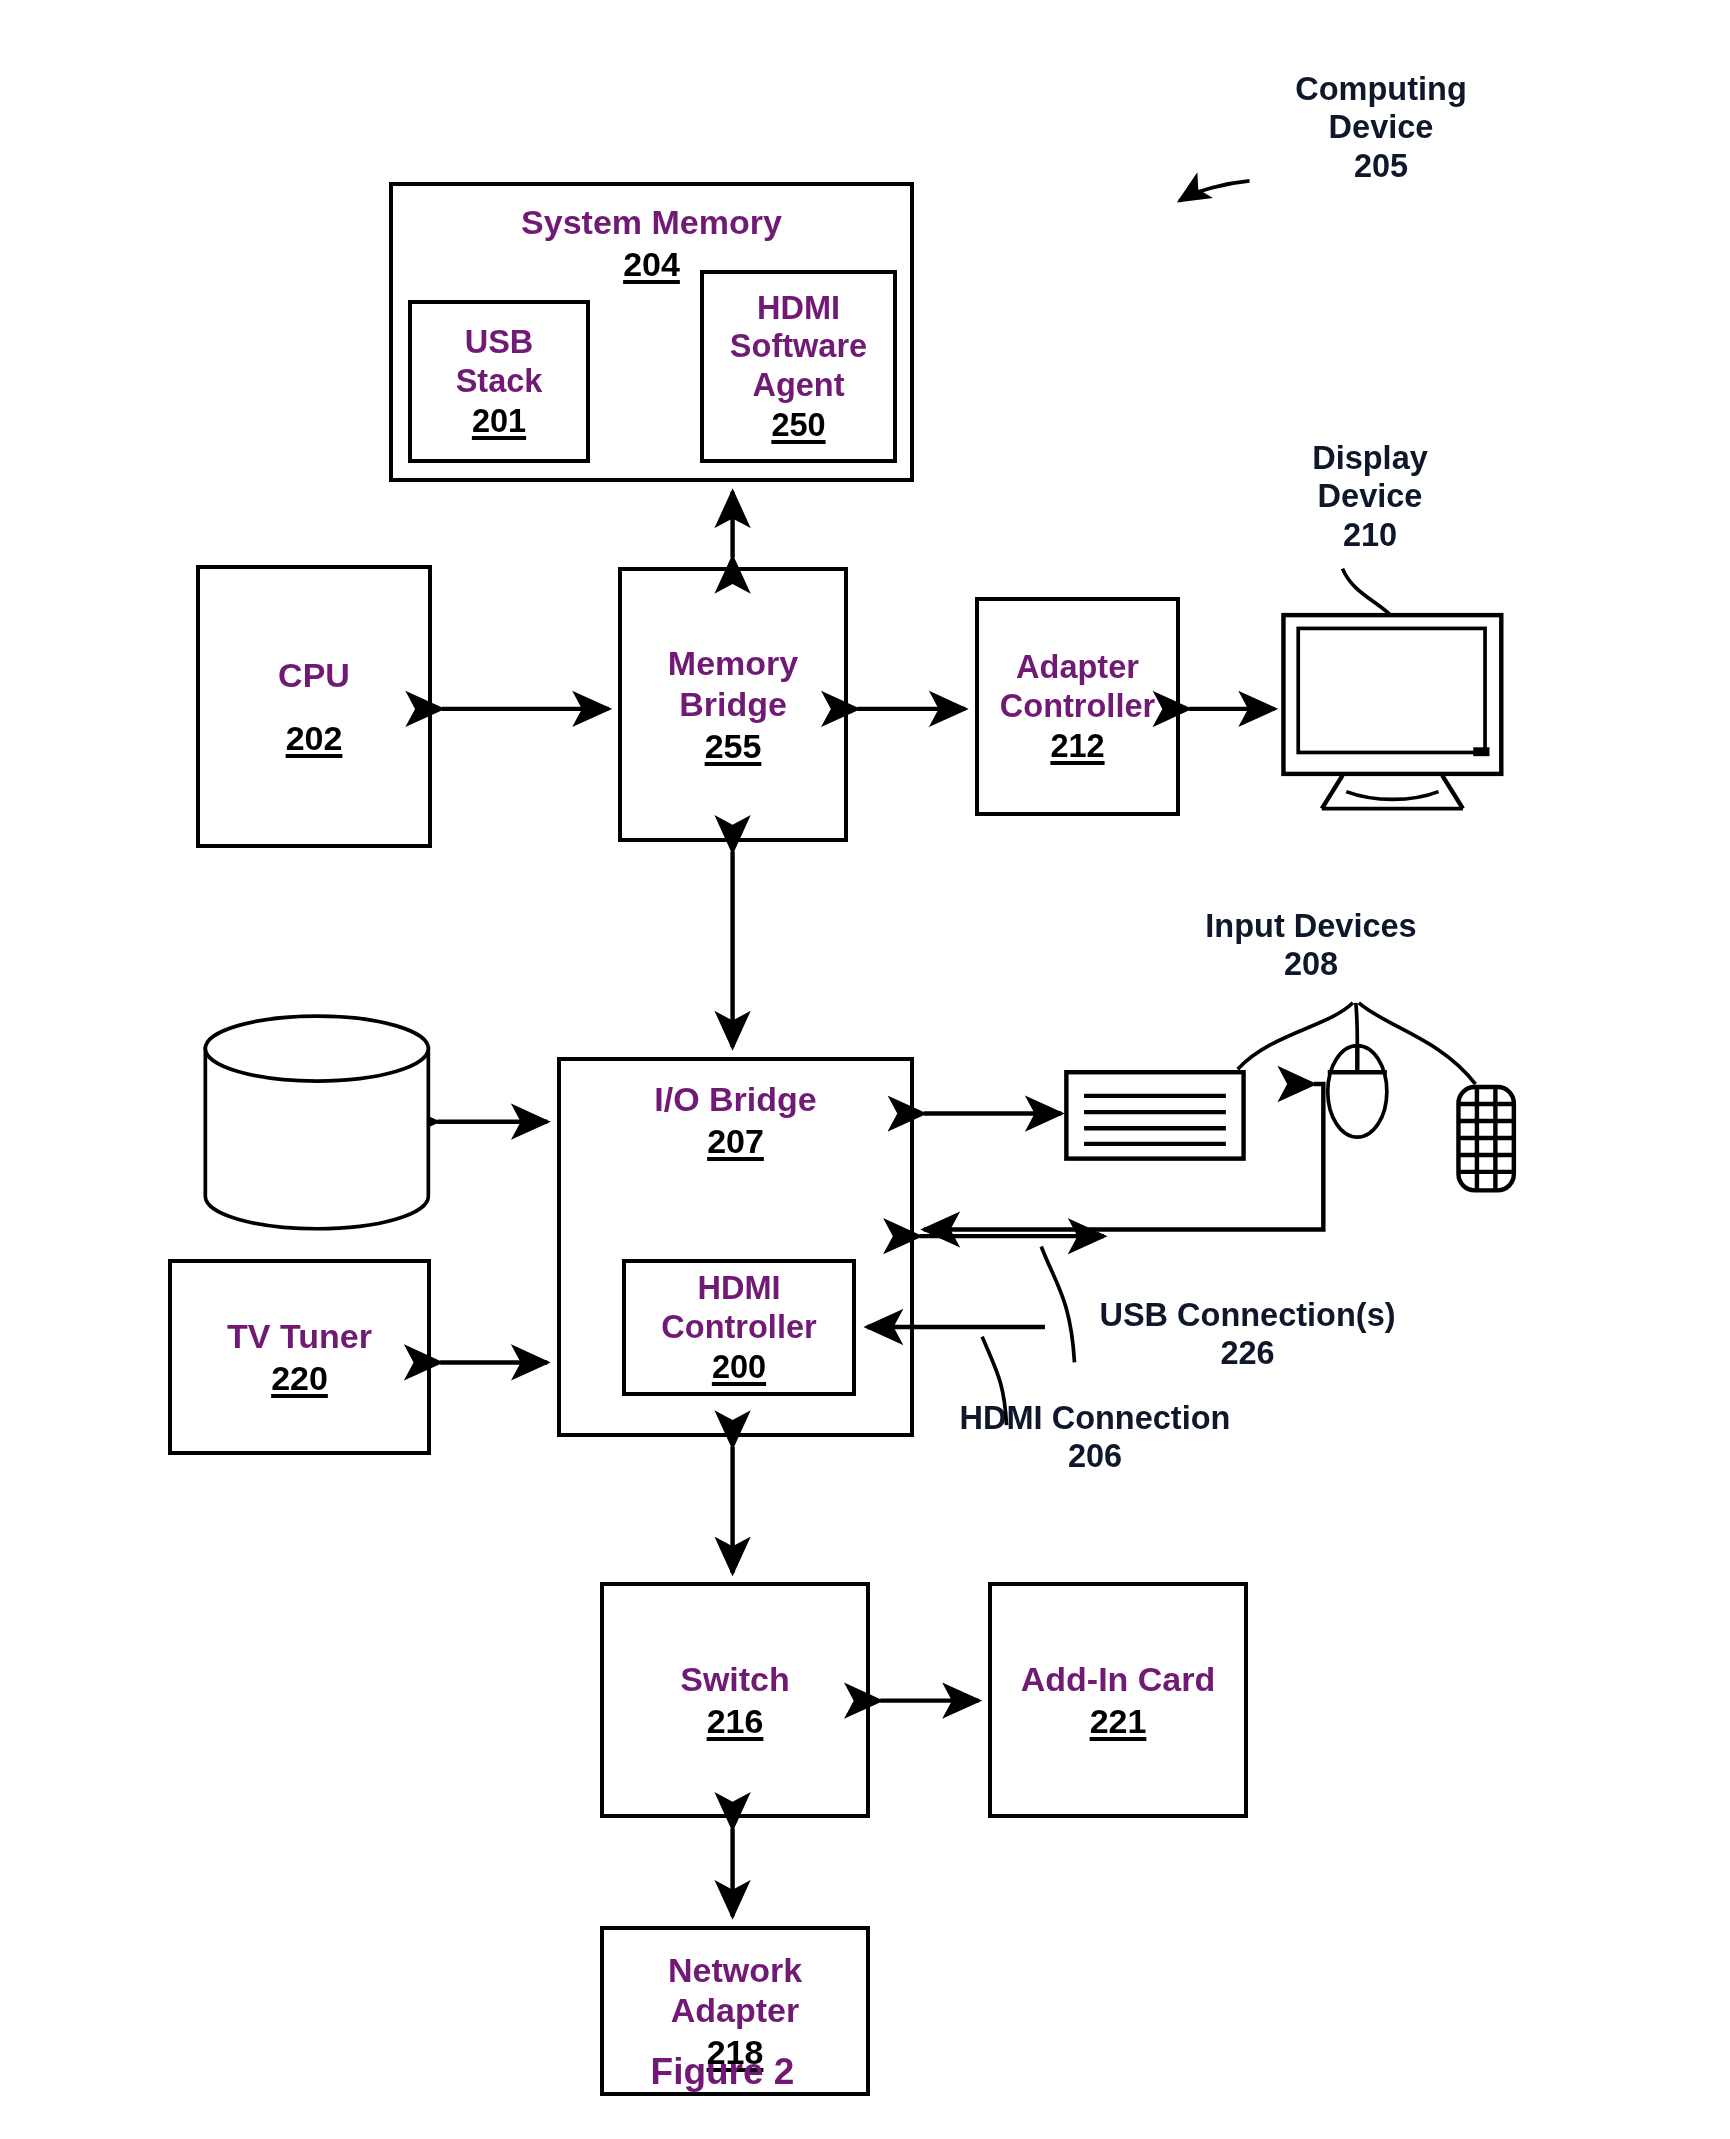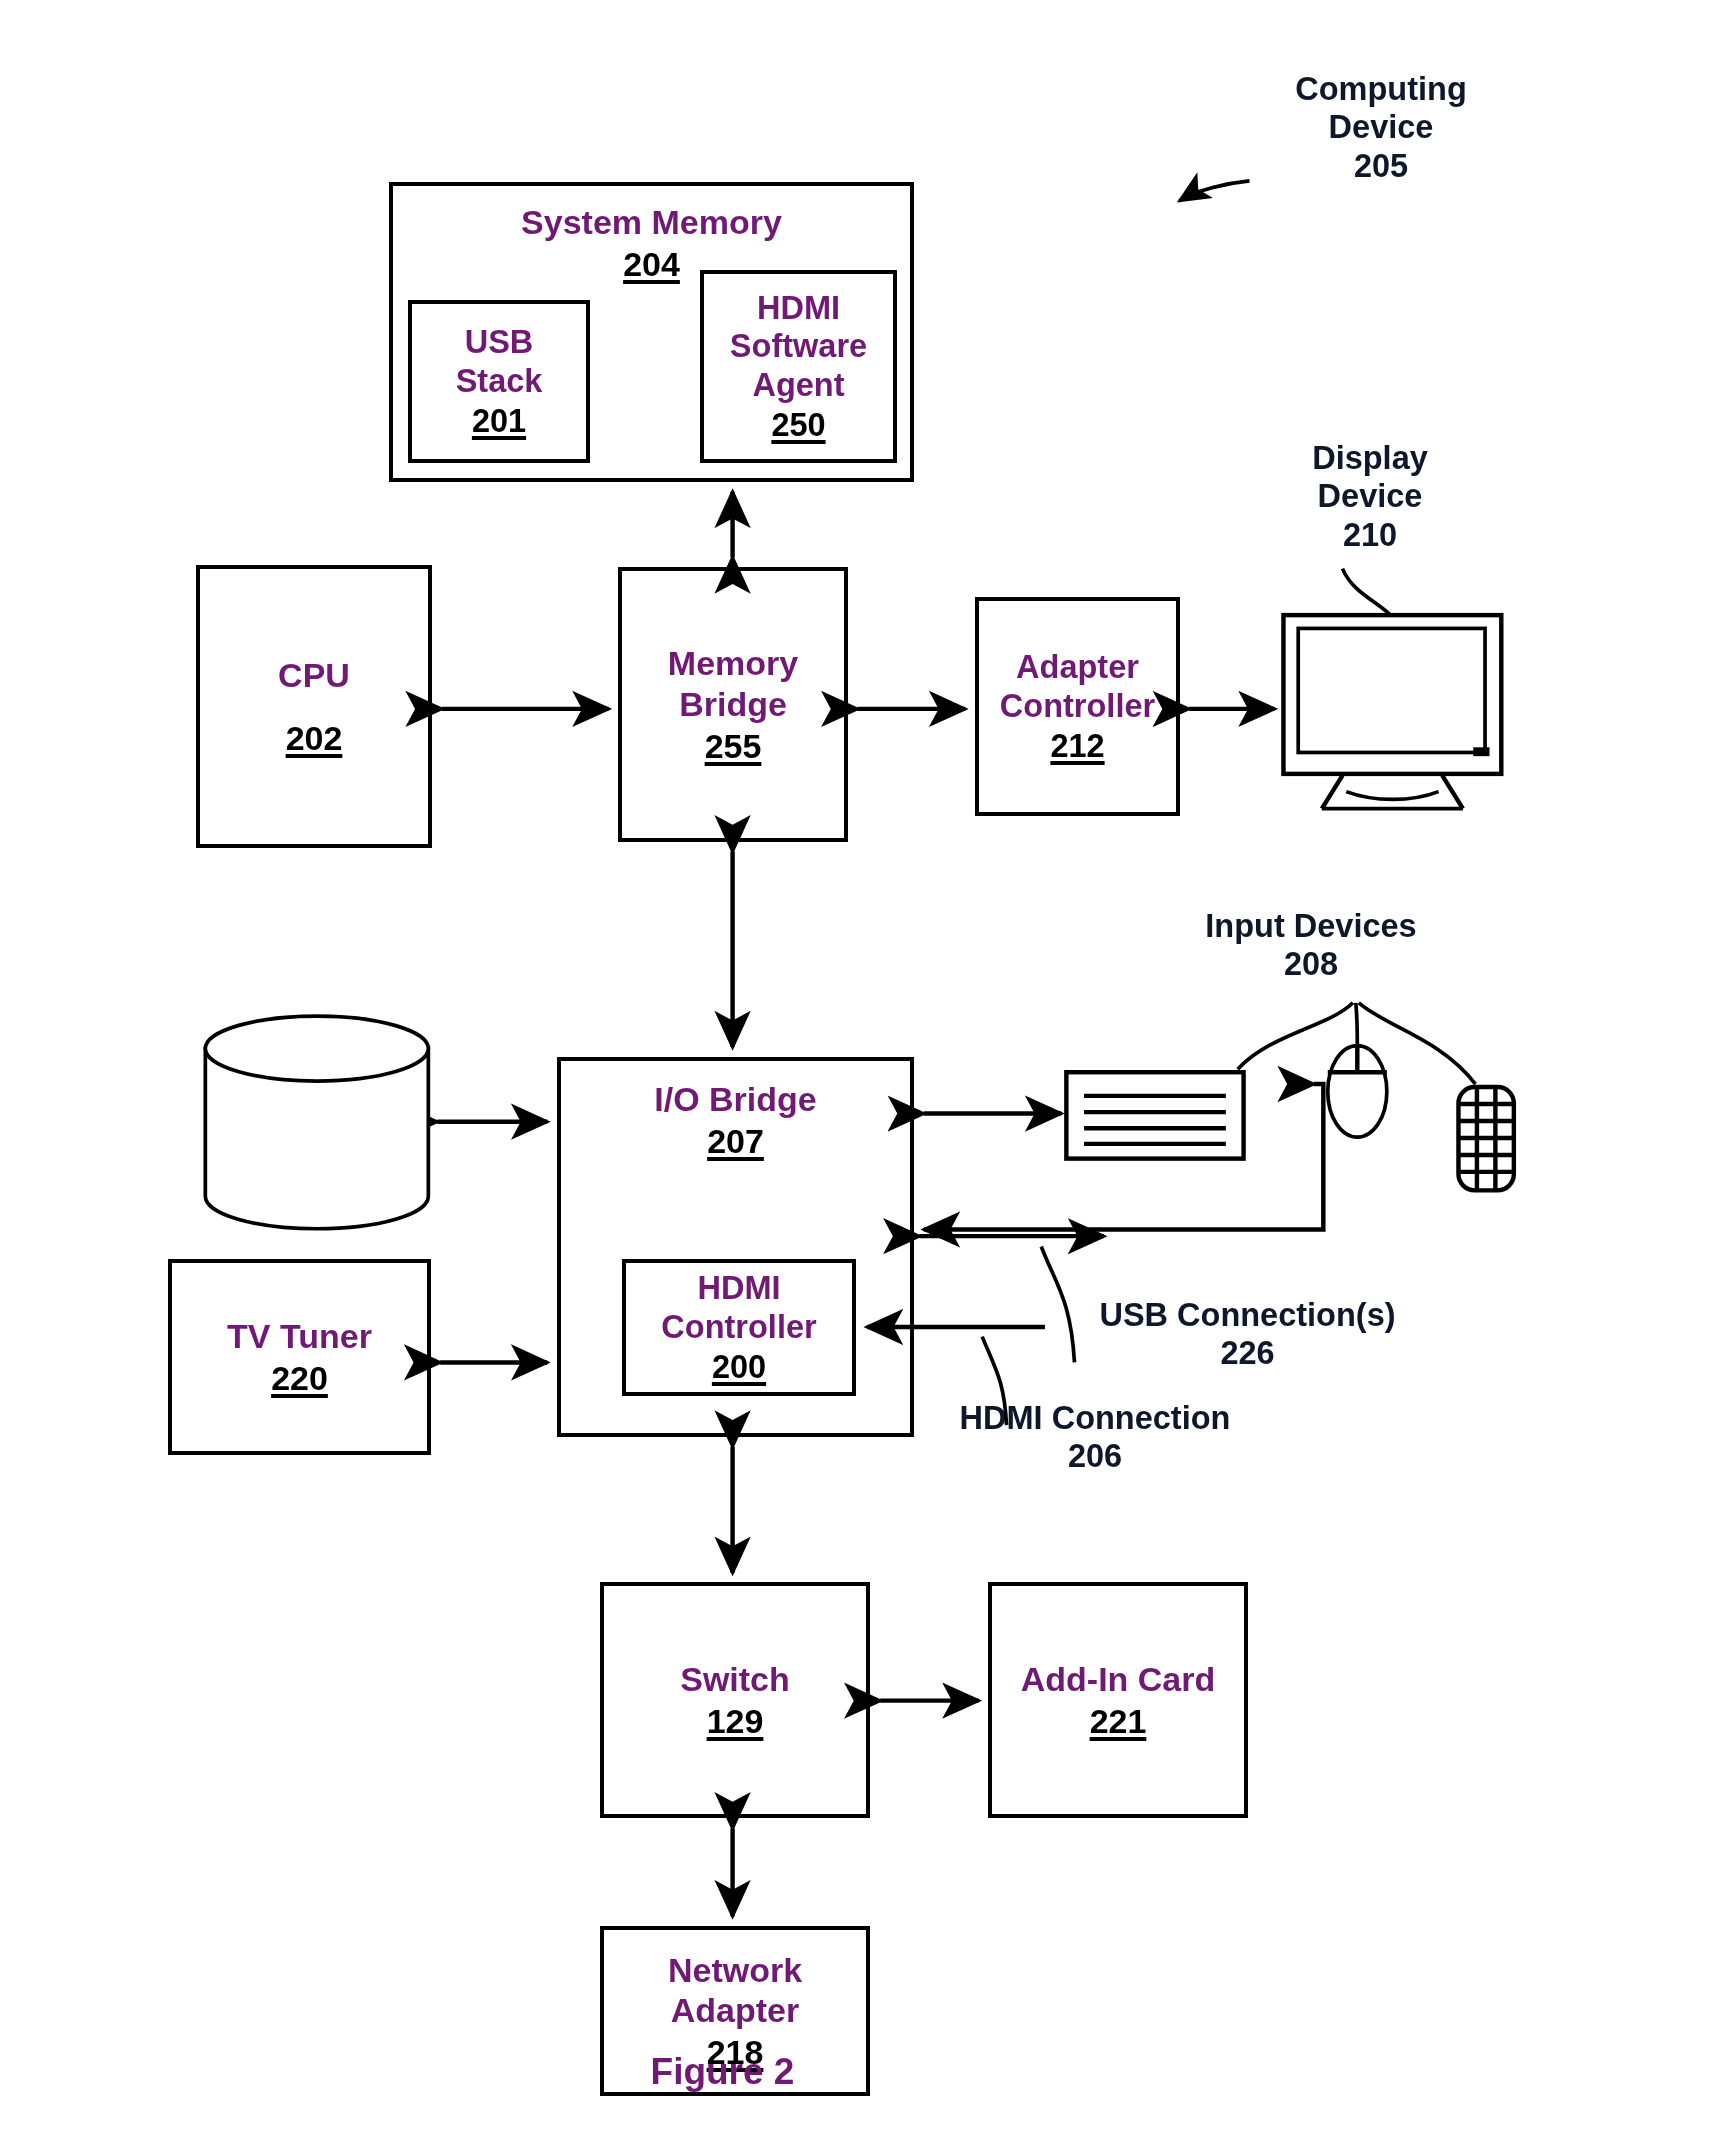--- a/index.html
+++ b/index.html
@@ -107,21 +107,21 @@
   </div>
 
   <div class="box" style="left:622px;top:1259px;width:234px;height:137px;">
     <div class="ttl" style="font-size:32.5px;white-space:pre-line;">HDMI
 Controller</div>
     <div class="num" style="font-size:32.5px;">200</div>
   </div>
 
   <div class="box" style="left:600px;top:1582px;width:270px;height:236px;">
     <div class="ttl" style="font-size:34px;">Switch</div>
-    <div class="num" style="font-size:34px;">129</div>
+    <div class="num" style="font-size:34px;">216</div>
   </div>
 
   <div class="box" style="left:988px;top:1582px;width:260px;height:236px;">
     <div class="ttl" style="font-size:34px;">Add-In Card</div>
     <div class="num" style="font-size:34px;">221</div>
   </div>
 
   <div class="box" style="left:600px;top:1926px;width:270px;height:170px;">
     <div class="ttl" style="font-size:34px;white-space:pre-line;">Network
 Adapter</div>

